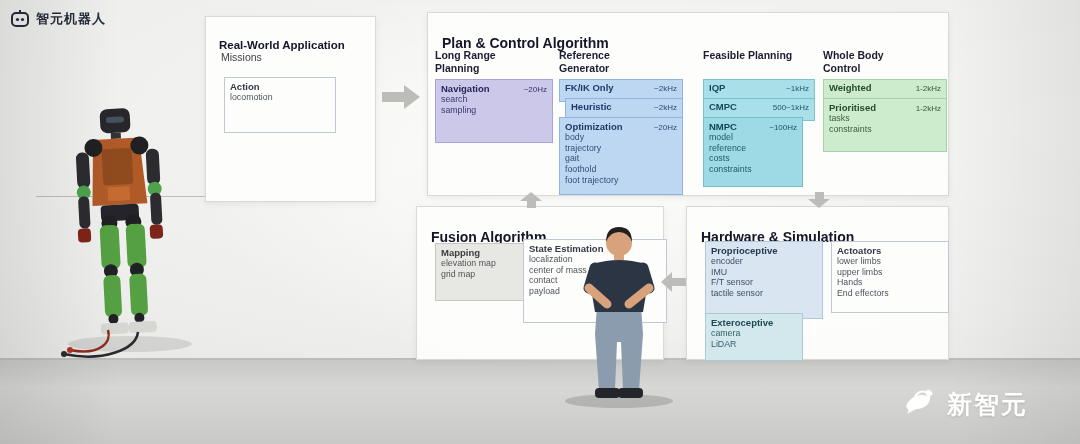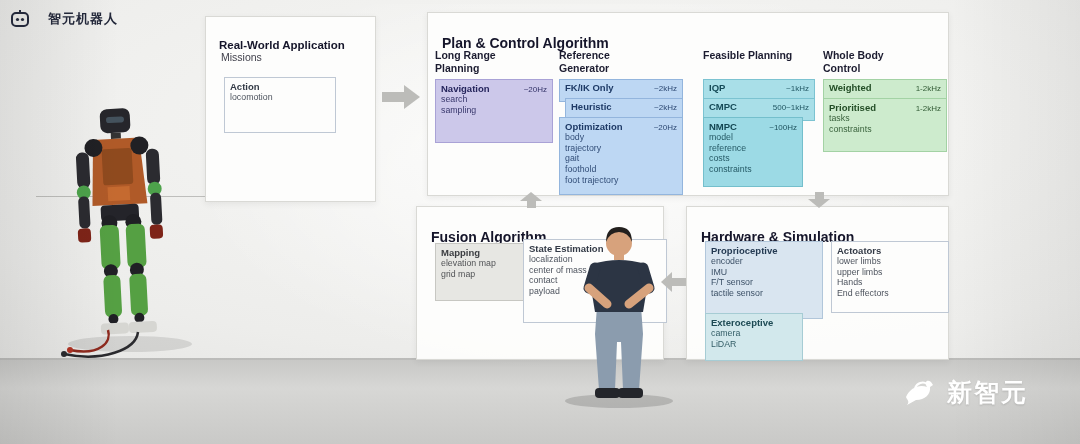--- a/index.html
+++ b/index.html
@@ -8,21 +8,21 @@
   .wall{position:absolute;inset:0;z-index:0;
     background:radial-gradient(120% 95% at 55% 28%, #f7f7f5 0%, #ededeb 55%, #dcdcda 100%);}
   .glow{position:absolute;left:195px;top:4px;width:762px;height:362px;z-index:2;
     background:radial-gradient(ellipse at 50% 45%, rgba(255,255,255,.8) 0%, rgba(255,255,255,0) 72%);}
   .floor{position:absolute;left:0;right:0;bottom:0;height:86px;z-index:1;
     background:linear-gradient(180deg,#c7c7c5 0%,#d7d7d5 35%,#c9c9c7 100%);}
   .floor-edge{position:absolute;left:0;right:0;top:358px;height:2px;background:rgba(0,0,0,.06);z-index:1;}
   .vignette{position:absolute;inset:0;z-index:25;pointer-events:none;
     background:linear-gradient(90deg,rgba(0,0,0,.08),rgba(0,0,0,0) 11%,rgba(0,0,0,0) 88%,rgba(0,0,0,.06));}
 
-  .logo{position:absolute;left:10px;top:9px;z-index:30;display:flex;align-items:center;gap:18px;}
+  .logo{position:absolute;left:10px;top:9px;z-index:30;display:flex;align-items:center;gap:6px;}
   .logo-text{font-size:13px;font-weight:bold;color:#23283a;letter-spacing:1px;}
 
   .panel{position:absolute;z-index:10;background:rgba(253,253,252,.95);
     border:1px solid #d9d9d5;box-shadow:0 2px 6px rgba(60,60,60,.08);}
   .p-real{left:205px;top:16px;width:169px;height:184px;}
   .p-plan{left:427px;top:12px;width:520px;height:182px;}
   .p-fusion{left:416px;top:206px;width:246px;height:152px;}
   .p-hw{left:686px;top:206px;width:261px;height:152px;}
   .pt{position:absolute;font-weight:bold;color:#15152a;white-space:nowrap;}
   .pt-lg{left:14px;top:10px;font-size:14px;}
@@ -49,21 +49,21 @@
 
   .arrow{position:absolute;z-index:11;}
   .arrow div{position:absolute;}
   .shaft{background:#bcbcb9;}
   .tri{width:0;height:0;border:solid transparent;}
 
   .cable{position:absolute;left:36px;top:196px;width:172px;height:1px;background:#a3a3a0;opacity:.65;z-index:3;}
   .robot{position:absolute;left:50px;top:104px;width:164px;height:256px;z-index:4;}
   .presenter{position:absolute;left:555px;top:218px;width:134px;height:192px;z-index:20;}
 
-  .watermark{position:absolute;left:903px;top:376px;z-index:30;display:flex;align-items:flex-end;gap:10px;}
+  .watermark{position:absolute;left:903px;top:388px;z-index:30;display:flex;align-items:flex-start;gap:10px;}
   .wm-text{font-size:25px;font-weight:bold;color:#ffffff;letter-spacing:2px;
     text-shadow:0 1px 2px rgba(0,0,0,.15);}
 </style>
 </head>
 <body>
 
 <div class="scene">
   <div class="wall"></div>
   <div class="floor"></div>
   <div class="floor-edge"></div>

